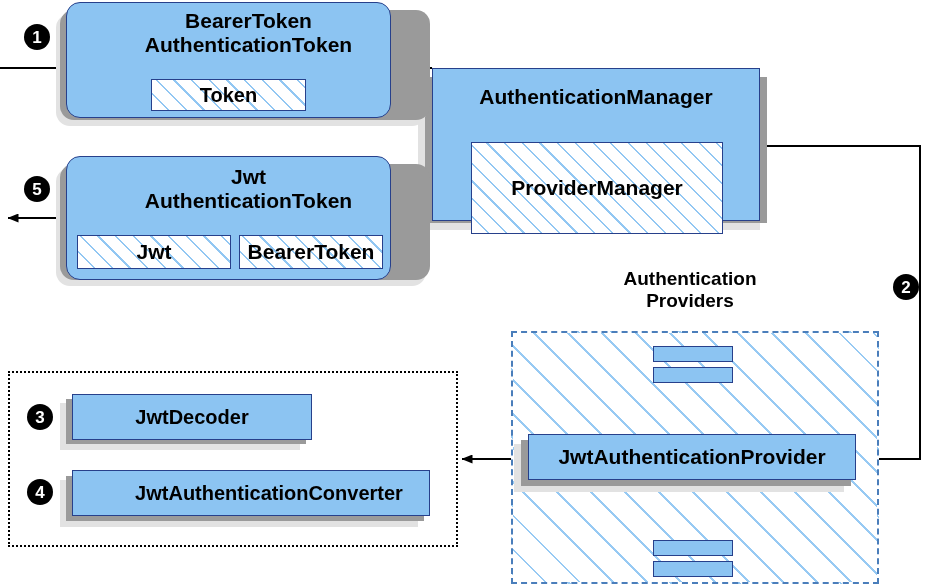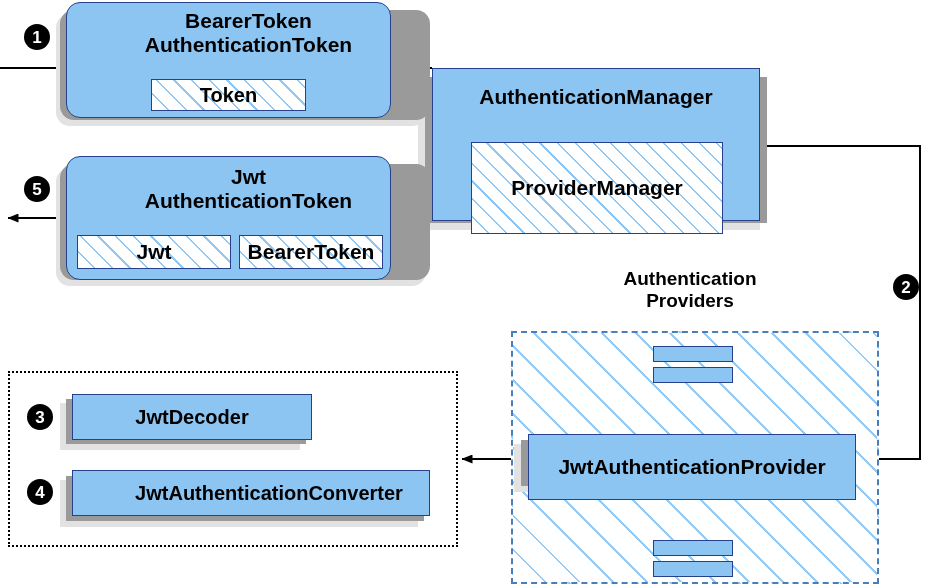--- a/index.html
+++ b/index.html
@@ -175,21 +175,21 @@
   <div class="providers-box" style="left:511px; top:331px; width:368px; height:253px;"></div>
 
   <div class="mini-bar" style="left:653px; top:346px; width:80px; height:16px;"></div>
   <div class="mini-bar" style="left:653px; top:367px; width:80px; height:16px;"></div>
 
   <div class="mini-bar" style="left:653px; top:540px; width:80px; height:16px;"></div>
   <div class="mini-bar" style="left:653px; top:561px; width:80px; height:16px;"></div>
 
   <div class="plate-light" style="left:514px; top:444px; width:330px; height:48px;"></div>
   <div class="plate-dark" style="left:521px; top:440px; width:330px; height:46px;"></div>
-  <div class="node" style="left:528px; top:434px; width:328px; height:66px; justify-content:center;">
+  <div class="node" style="left:528px; top:434px; width:328px; height:46px; justify-content:center;">
     <div class="node-title" style="font-size:21px;">JwtAuthenticationProvider</div>
   </div>
 
   <div class="dotted-box" style="left:8px; top:371px; width:450px; height:176px;"></div>
 
   <div class="plate-light" style="left:60px; top:403px; width:240px; height:47px;"></div>
   <div class="plate-dark" style="left:66px; top:399px; width:240px; height:45px;"></div>
   <div class="node" style="left:72px; top:394px; width:240px; height:46px; justify-content:center;">
     <div class="node-title" style="font-size:20px;">JwtDecoder</div>
   </div>

